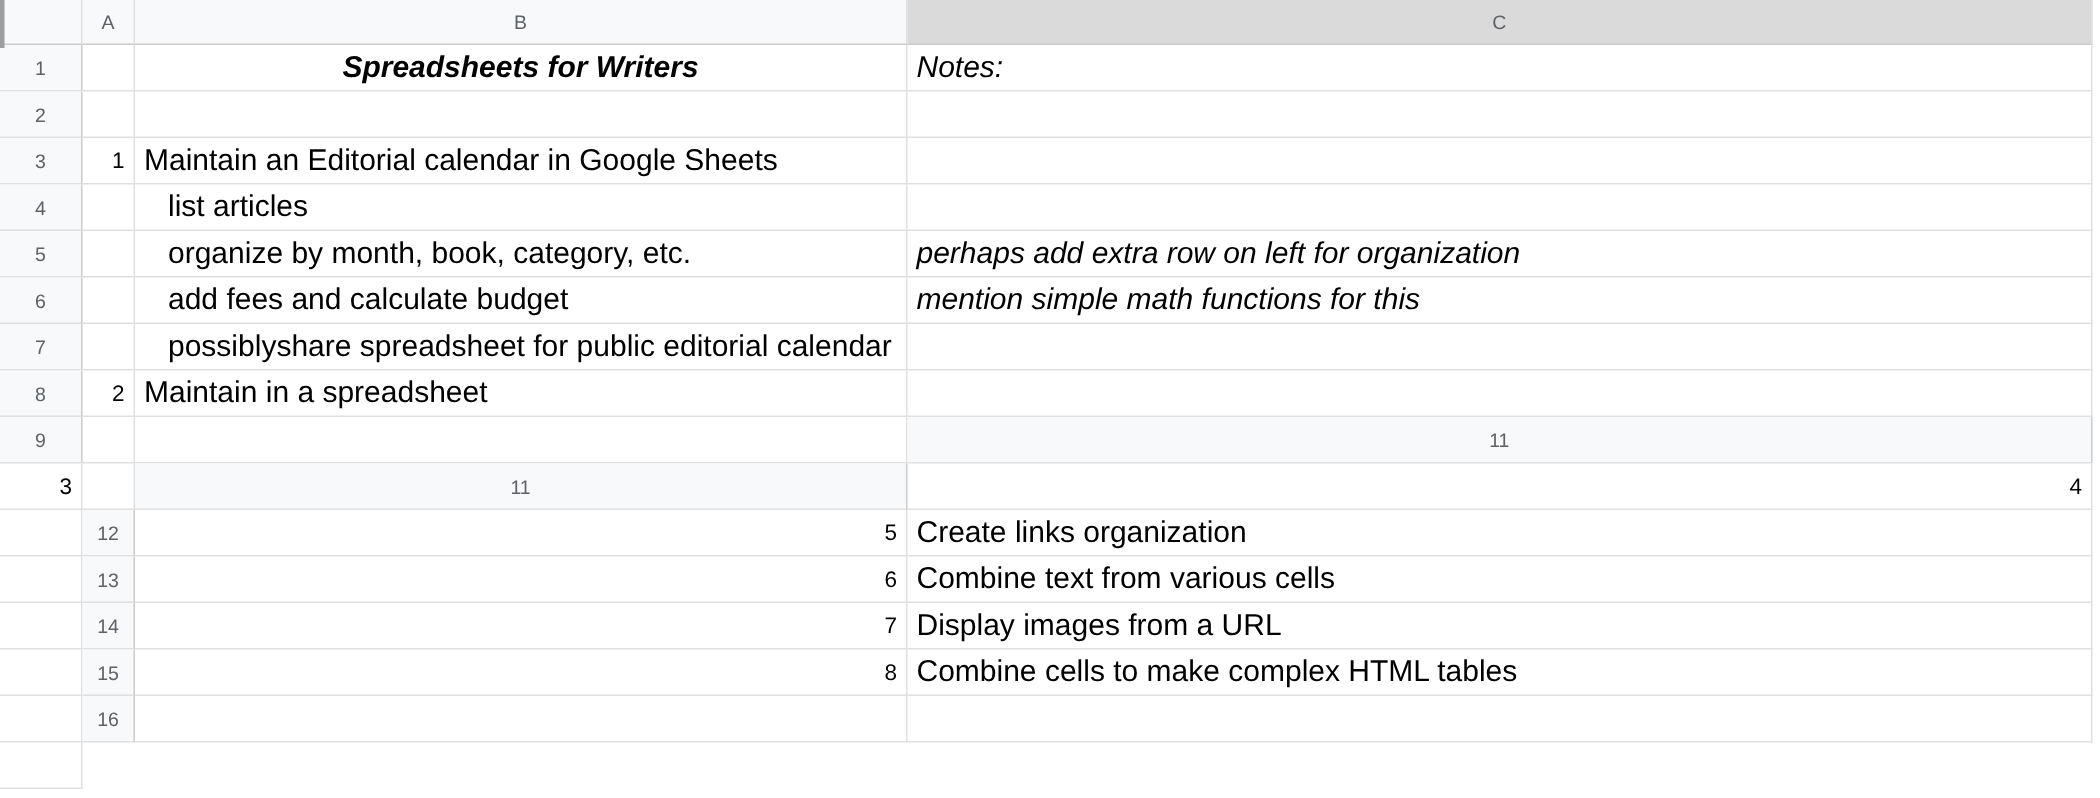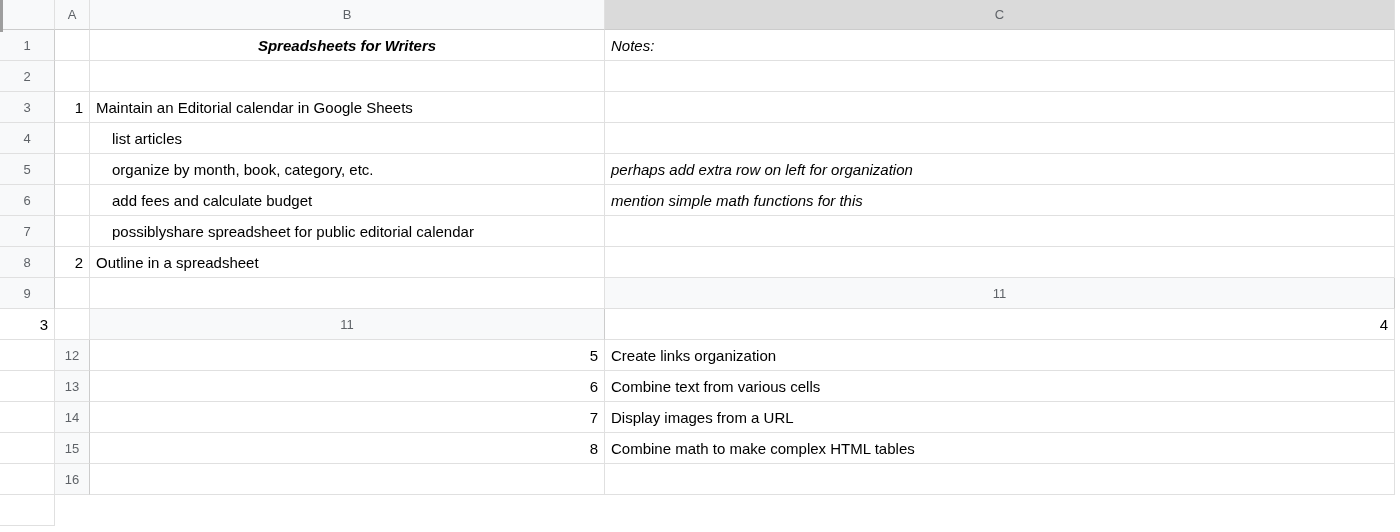--- a/index.html
+++ b/index.html
@@ -59,21 +59,21 @@
       color: #5f6368;
       cursor: pointer;
     }
     .cell {
       border-right: 1px solid #e0e0e0;
       border-bottom: 1px solid #e0e0e0;
       height: 31px;
       padding: 0 6px;
       display: flex;
       align-items: center;
-      font-size: 15px;
+      font-size: 20px;
       color: #000;
       cursor: cell;
       overflow: hidden;
       white-space: nowrap;
     }
     .cell.colA {
       justify-content: flex-end;
       font-size: 15px;
     }
     .cell.center { justify-content: center; }
@@ -125,21 +125,21 @@
   <div class="row-header">7</div>
   <div class="cell colA"></div>
   <div class="cell indent1">
       <span class="possibly-span">possibly</span>
       <span> share spreadsheet for public editorial calendar</span>
     </div>
   <div class="cell"></div>
 
   <div class="row-header">8</div>
   <div class="cell colA">2</div>
-  <div class="cell">Outline in a spreadsheet</div>
+  <div class="cell">Maintain in a spreadsheet</div>
   <div class="cell"></div>
 
   <div class="row-header">9</div>
   <div class="cell colA"></div>
   <div class="cell"></div>
 
   <div class="row-header">11</div>
   <div class="cell colA">3</div>
   <div class="cell"></div>
 
@@ -157,20 +157,20 @@
   <div class="cell">Combine text from various cells</div>
   <div class="cell"></div>
 
   <div class="row-header">14</div>
   <div class="cell colA">7</div>
   <div class="cell">Display images from a URL</div>
   <div class="cell"></div>
 
   <div class="row-header">15</div>
   <div class="cell colA">8</div>
-  <div class="cell">Combine math to make complex HTML tables</div>
+  <div class="cell">Combine cells to make complex HTML tables</div>
   <div class="cell"></div>
 
   <div class="row-header">16</div>
   <div class="cell colA"></div>
   <div class="cell"></div>
   <div class="cell"></div>
 </div>
 
 </body></html>

